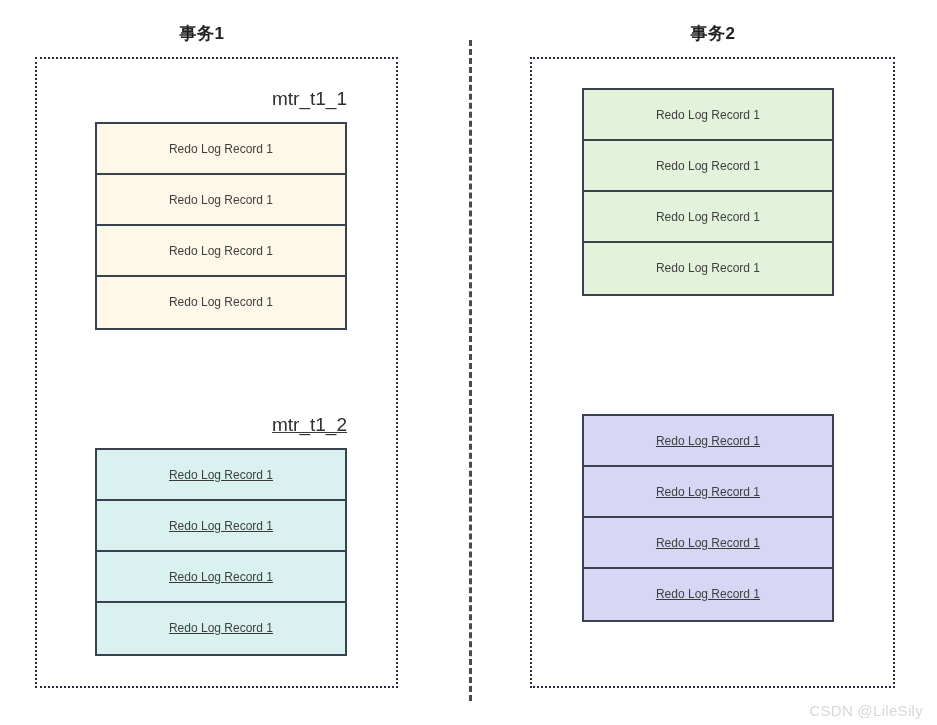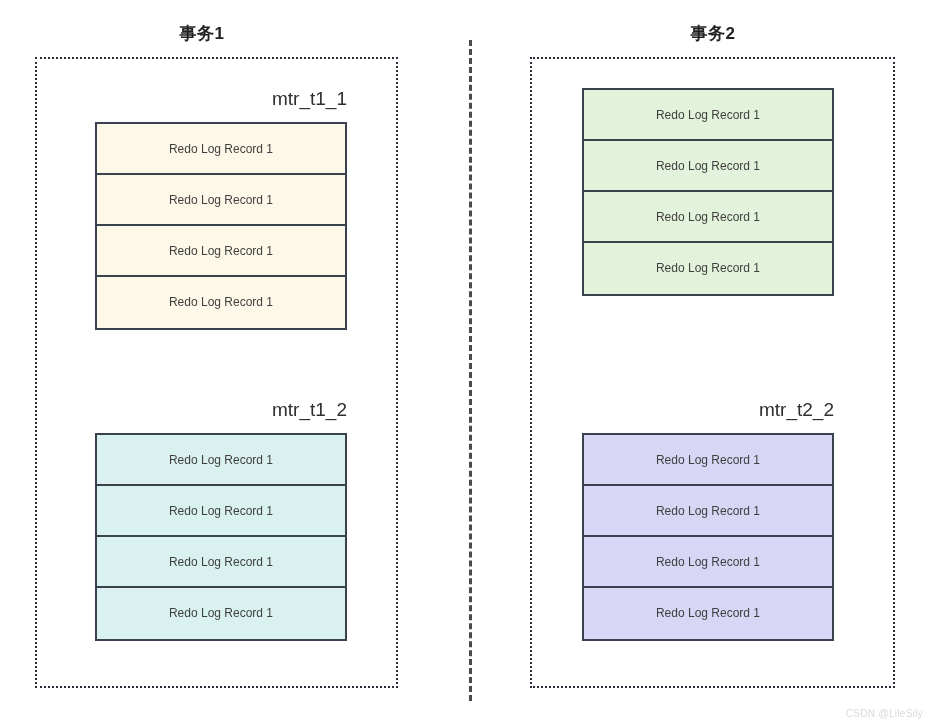--- a/index.html
+++ b/index.html
@@ -62,21 +62,21 @@
 
   
   .mtr-group {
     position: absolute;
     width: 252px;
   }
   .panel-left  .mtr-group { left: 58px; }
   .panel-right .mtr-group { left: 50px; }
 
   .mtr-group.group-top    { top: 29px; }
-  .mtr-group.group-bottom { top: 340px; }
+  .mtr-group.group-bottom { top: 355px; text-decoration: underline; }
 
   .mtr-label {
     text-align: right;
     font-size: 19px;
     color: #2f2f2f;
     margin-bottom: 12px;
     line-height: 22px;
     white-space: nowrap;
   }
 
@@ -101,21 +101,21 @@
   .fill-cream    { background: #fdf8e8; }
   .fill-green    { background: #e3f2da; }
   .fill-cyan     { background: #d9f2f0; }
   .fill-lavender { background: #d8d6f5; }
 
   
   .watermark {
     position: absolute;
     right: 14px;
     bottom: 6px;
-    font-size: 10px;
+    font-size: 15px;
     color: #d8d8d8;
     letter-spacing: 0.3px;
     white-space: nowrap;
   }
 </style>
 </head>
 <body>
 
 <div class="panel panel-left">
 
@@ -157,21 +157,20 @@
     <div class="mtr-group group-top">
       <div class="record-stack">
         <div class="record-row fill-green">Redo Log Record 1</div>
         <div class="record-row fill-green">Redo Log Record 1</div>
         <div class="record-row fill-green">Redo Log Record 1</div>
         <div class="record-row fill-green">Redo Log Record 1</div>
       </div>
     </div>
 
     <div class="mtr-group group-bottom">
-      <div class="mtr-label">mtr_t2_2</div>
       <div class="record-stack">
         <div class="record-row fill-lavender">Redo Log Record 1</div>
         <div class="record-row fill-lavender">Redo Log Record 1</div>
         <div class="record-row fill-lavender">Redo Log Record 1</div>
         <div class="record-row fill-lavender">Redo Log Record 1</div>
       </div>
     </div>
 
   </div>
 </div>

